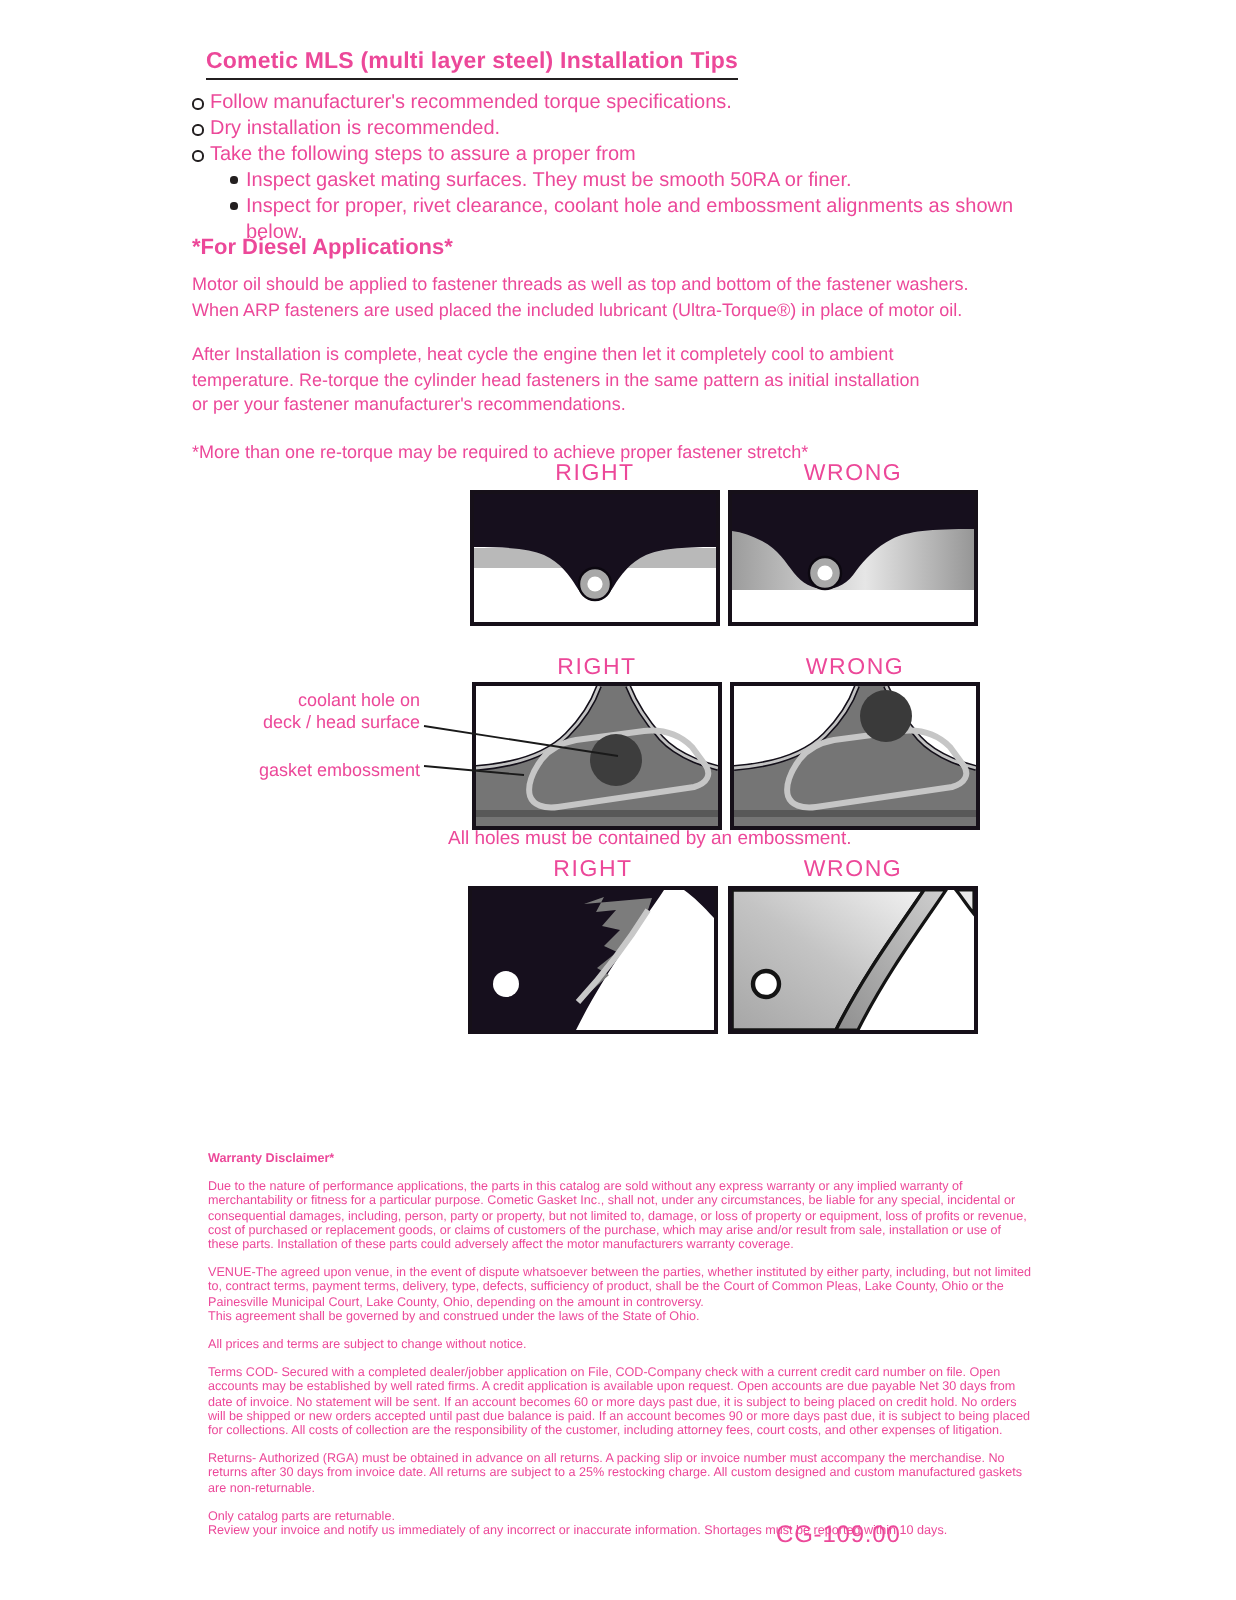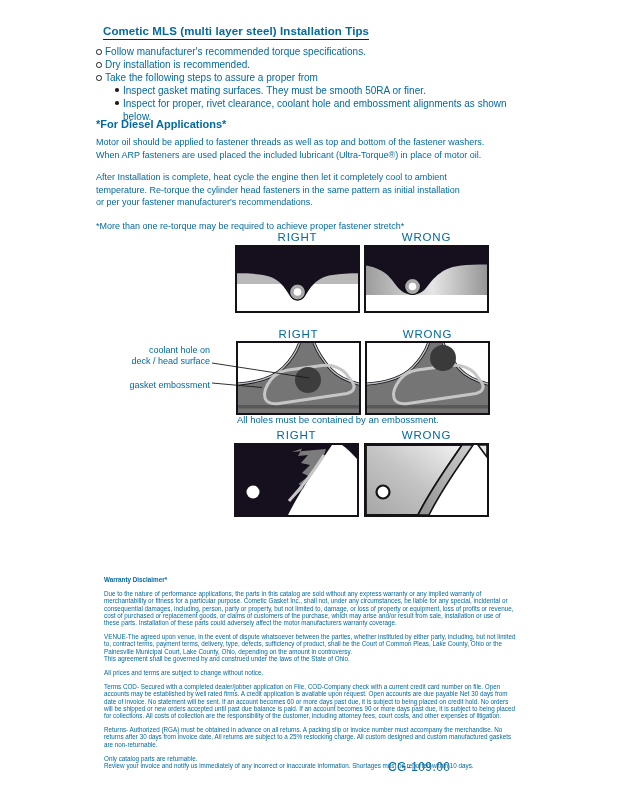--- a/index.html
+++ b/index.html
@@ -1,18 +1,18 @@
 <!DOCTYPE html>
 <html><head>
 <meta charset="utf-8">
 <style>
   html,body{margin:0;padding:0;background:#e9e9e9;}
   .page{
     position:relative;width:618px;height:800px;background:#ffffff;
-    font-family:"Liberation Sans", sans-serif;color:#0369a1;overflow:hidden;
+    font-family:"Liberation Sans", sans-serif;color:#ec4899;overflow:hidden;
     margin:0 auto;
   }
   .abs{position:absolute;}
   .title{
     left:103px;top:25px;font-size:11.5px;font-weight:bold;
     border-bottom:1.5px solid #231f20;padding-bottom:2px;letter-spacing:0.1px;
   }
   .tips{left:96px;top:45px;font-size:10px;line-height:13px;width:440px;}
   .tip{position:relative;padding-left:9px;}
   .tip .o-marker{
@@ -142,21 +142,21 @@
       <path d="M27,55 C25.5,50 28,43 33,36.5 C36.5,32 42,28.5 50,27 L84,22.5 C94,21.5 102,24.5 108,30.5 L115,40 C117.5,44 116,48.5 109,50.5 L41,60.5 C34,61.5 28.5,59.5 27,55 Z" fill="none" stroke="#c6c6c6" stroke-width="3"></path>
       <circle cx="76" cy="15" r="13" fill="#3a3a3a"></circle>
     </svg>
   </div>
 
   <svg class="abs" style="left:205px;top:350px;" width="112" height="46" viewBox="0 0 112 46">
     <line x1="7" y1="13" x2="104" y2="28" stroke="#1a1a1a" stroke-width="0.9"></line>
     <line x1="7" y1="33" x2="57" y2="37.5" stroke="#1a1a1a" stroke-width="0.9"></line>
   </svg>
 
-  <div class="abs caption" style="left:237px;top:414px;">All holes must be contained by an embossment.</div>
+  <div class="abs caption" style="left:224px;top:414px;">All holes must be contained by an embossment.</div>
 
   <div class="abs dlabel" style="left:234px;top:429px;">RIGHT</div>
   <div class="abs dlabel" style="left:364px;top:429px;">WRONG</div>
 
   <div class="abs dbox2" style="left:234px;top:443px;">
     <svg width="121" height="70" viewBox="0 0 121 70">
       <rect x="0" y="0" width="121" height="70" fill="#ffffff"></rect>
       <path d="M0,0 H96 C84,18 66,42 52,70 H0 Z" fill="#160f1d"></path>
       <path d="M106,0 H121 V14 C115.5,8 111,3.5 106,0 Z" fill="#160f1d"></path>
       <path d="M56,7 L66,3.5 L62,11 L72,10 L65,18 L74,20 L66,28 L72.5,31 L62.5,39 L68.5,42.5 L58.5,51.5 L53,56 C64,44 78,26 88,10 L90,4 Z" fill="#7c7c7c"></path>

